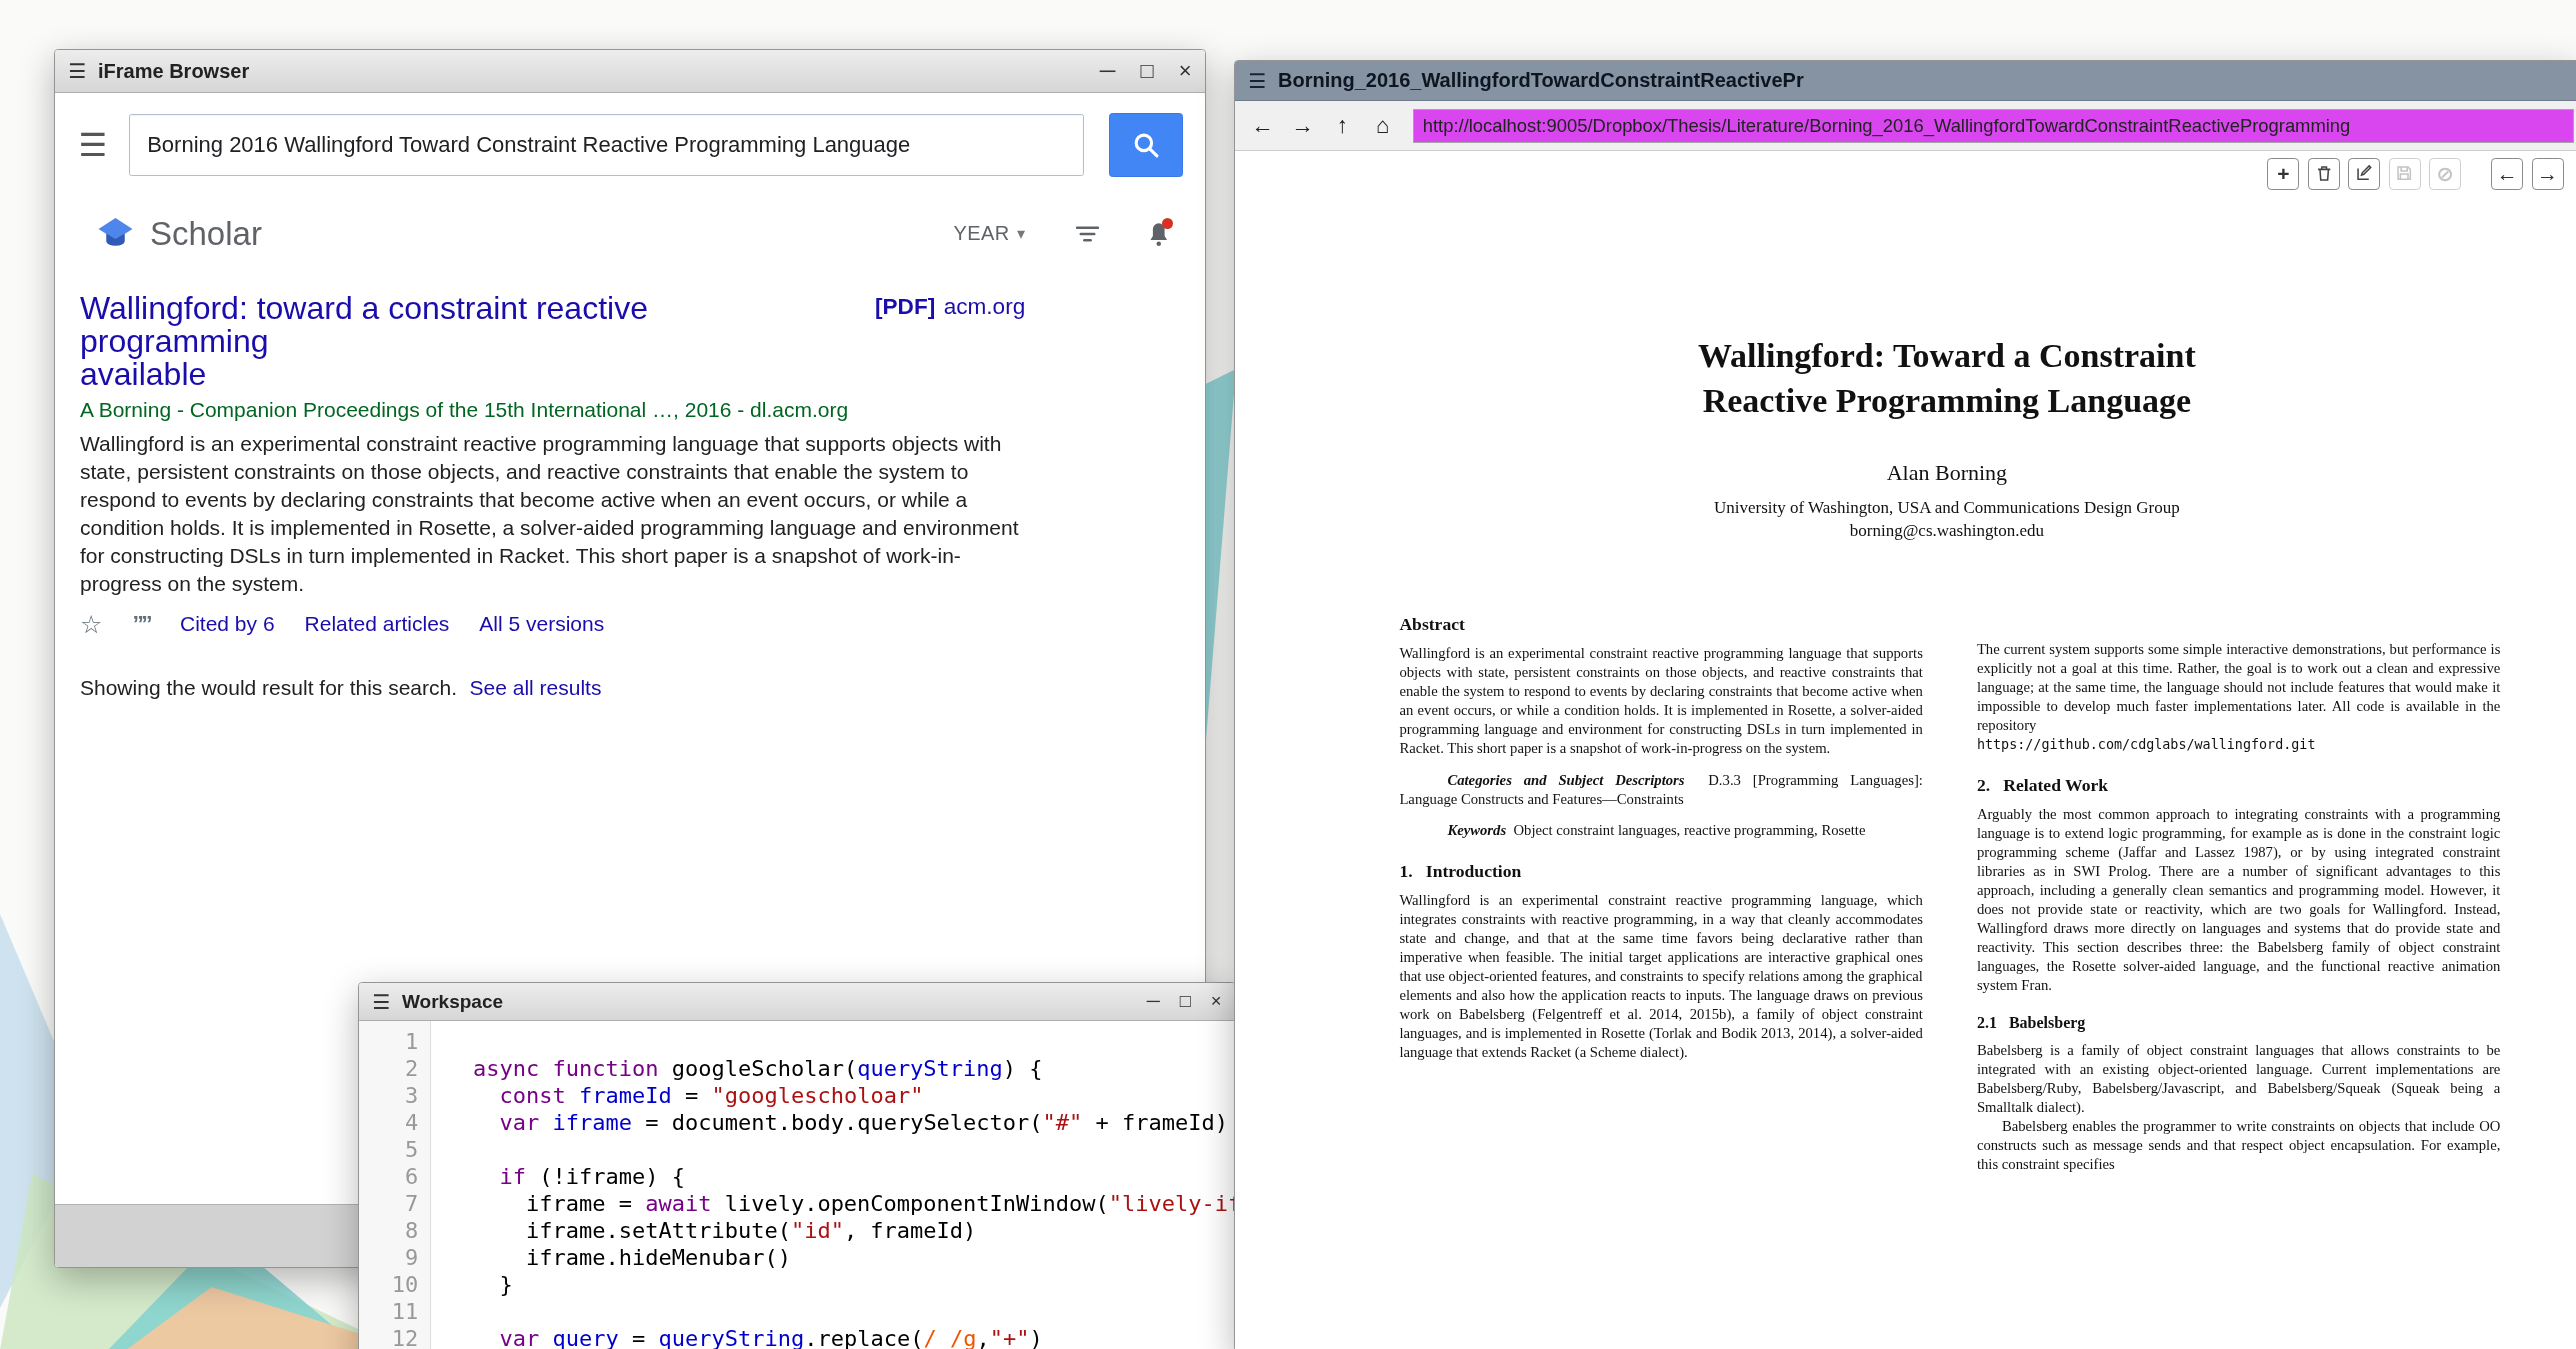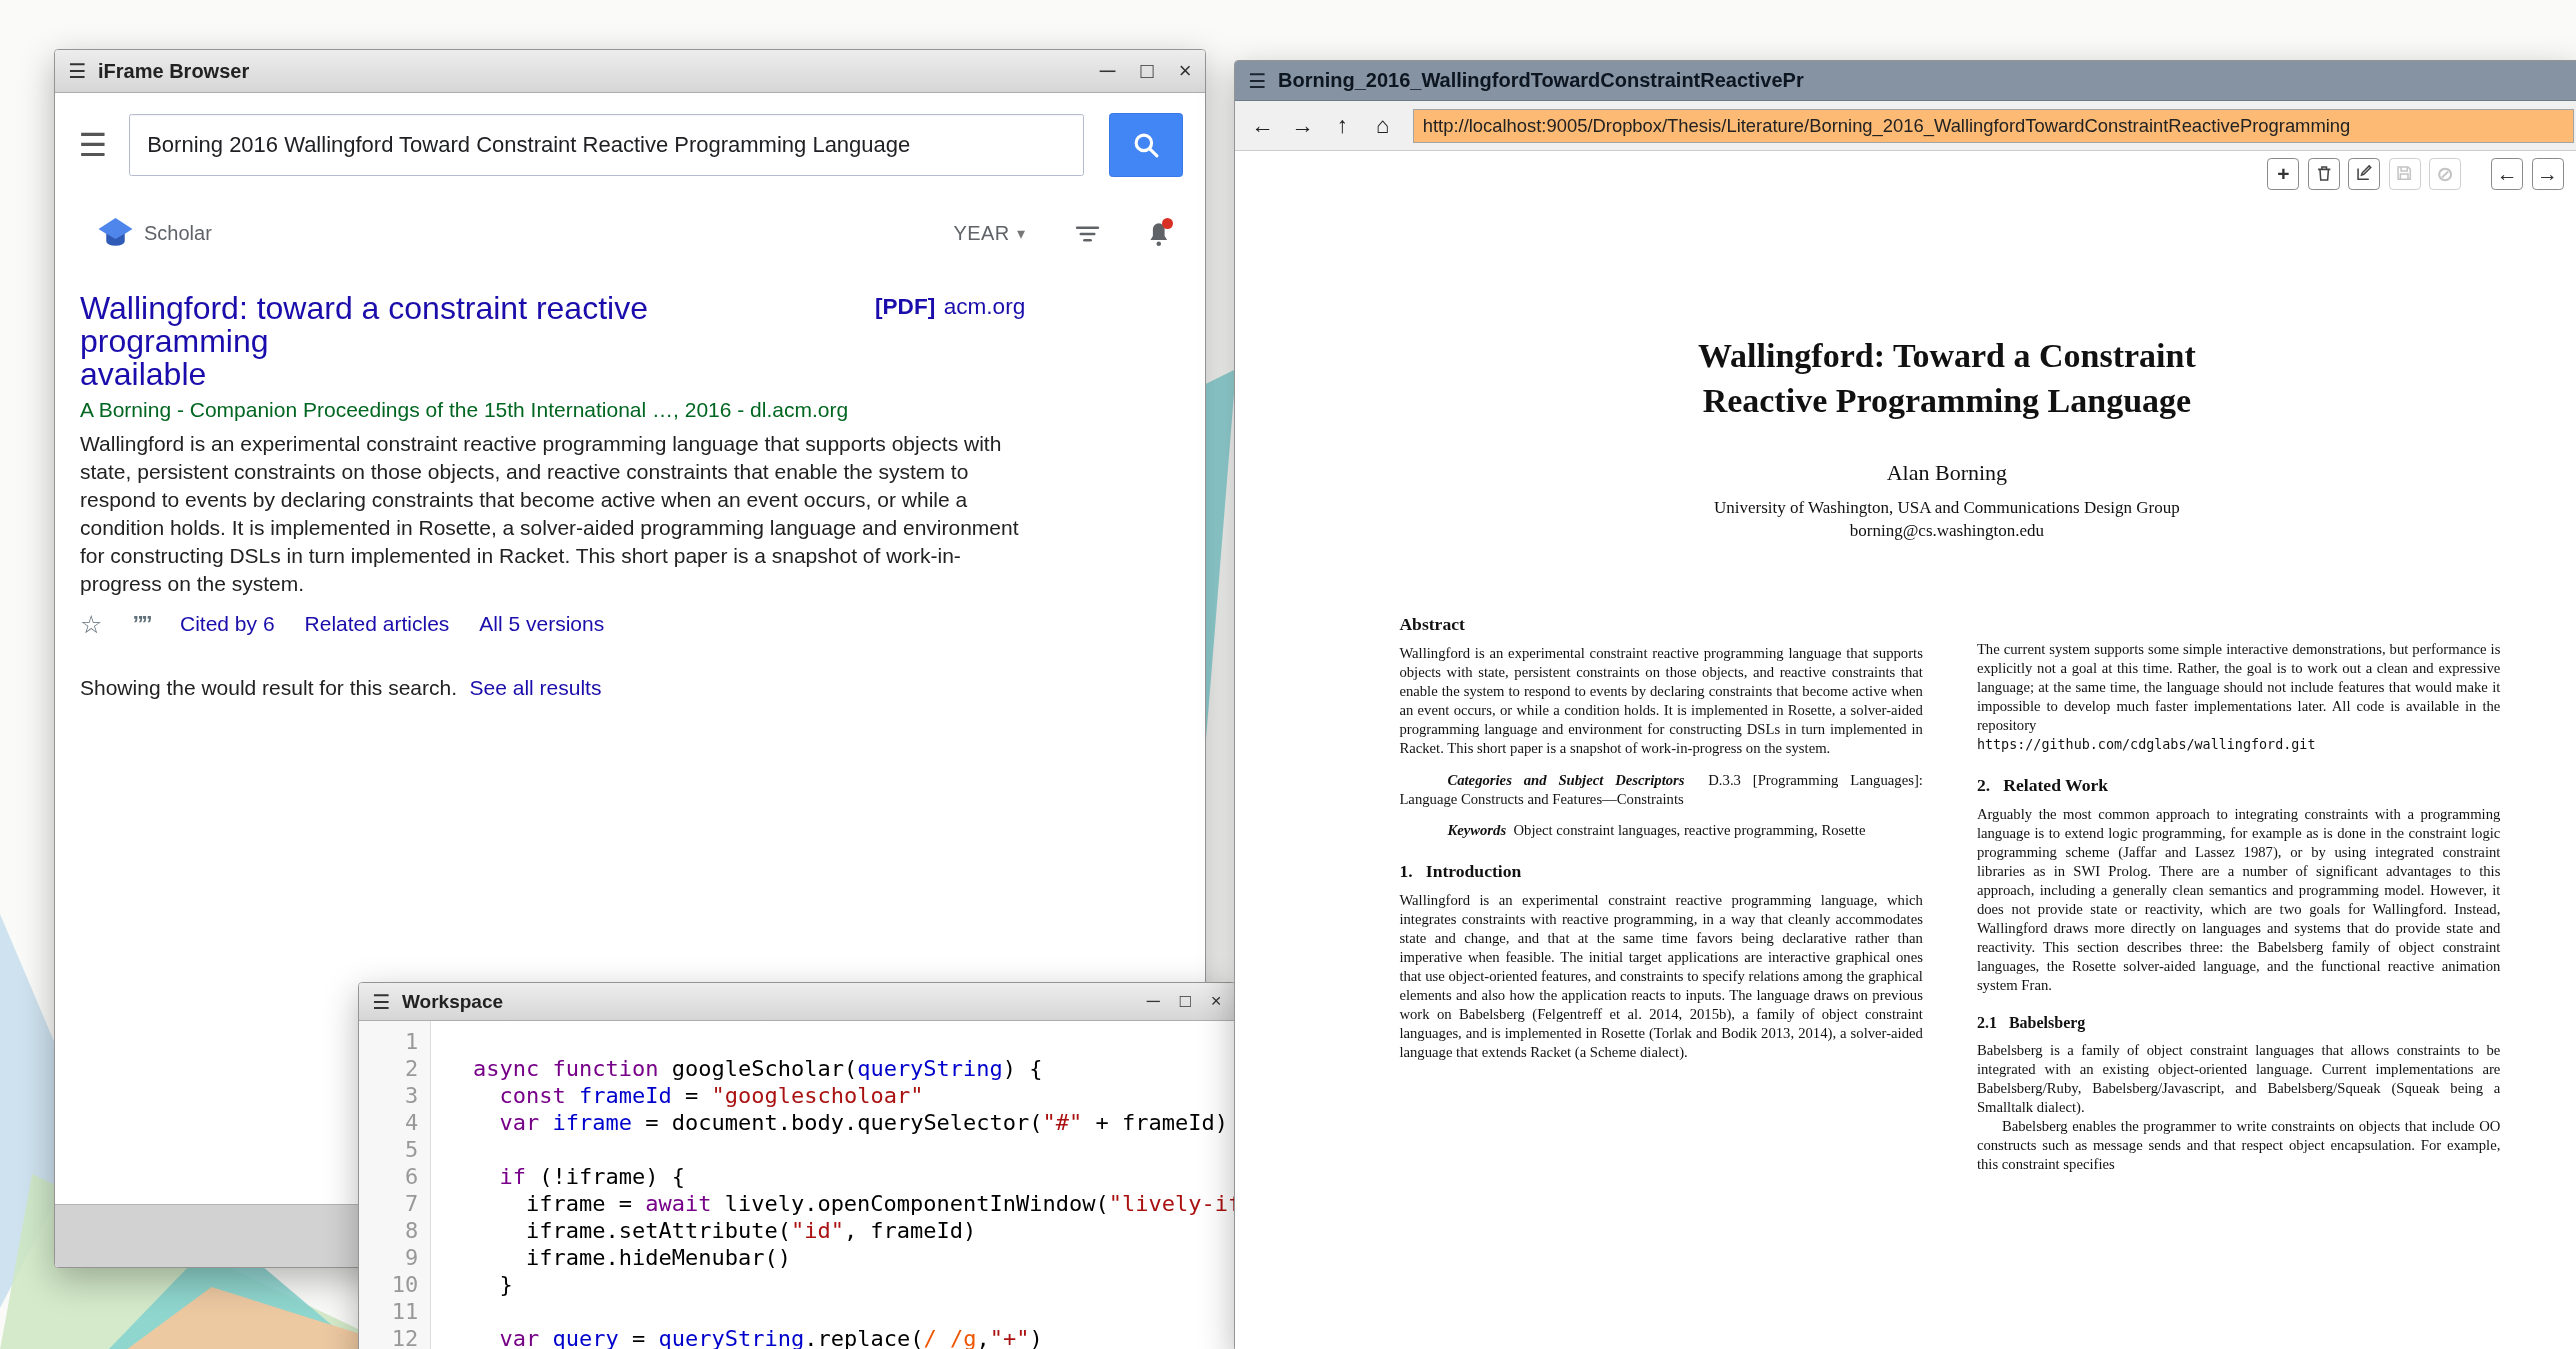--- a/index.html
+++ b/index.html
@@ -35,21 +35,21 @@
   .searchbar { display:flex; align-items:center; padding:20px 22px 13.4px 23.5px; gap:22px; }
   .big-menu { font-size:32px; color:#555; cursor:pointer; }
   .search-input { flex:1; height:60px; border:0.8px solid #b6bcd0; border-radius:2.5px;
                   font:22px "Liberation Sans","DejaVu Sans",sans-serif; padding:0 17px; color:#202124;
                   outline:none; box-shadow:inset 0 0.8px 1.7px rgba(0,0,0,.06); }
   .search-button { width:74px; height:64px; margin-left:3.4px; background:#4285f4; border:0.8px solid #3b78e7;
                    border-radius:3.4px; display:flex; align-items:center; justify-content:center; cursor:pointer; }
   .scholar { padding:0 30px 0 25px; }
   .scholar-header { display:flex; align-items:center; margin-top:8.4px; height:70px; }
   .scholar-logo { margin-left:17px; }
-  .scholar-brand { margin-left:10px; font-size:20px; color:#5f6368; cursor:pointer; }
+  .scholar-brand { margin-left:16px; font-size:33px; color:#5f6368; cursor:pointer; }
   .sh-spacer { flex:1; }
   .year-filter { color:#5f6368; font-size:20px; letter-spacing:0.4px; display:flex; align-items:center; gap:7.5px; cursor:pointer; }
   .year-caret { font-size:16px; color:#777; }
   .filter-btn { margin-left:49px; cursor:pointer; display:flex; align-items:center; }
   .bell-wrap { margin-left:47px; margin-right:5px; position:relative; cursor:pointer; display:flex; }
   .bell-dot { position:absolute; right:-3.4px; top:-2.5px; width:11px; height:11px; border-radius:50%; background:#d93025; }
   .result { margin-top:23.5px; position:relative; }
   .result-title { color:#1a0dab; font-size:32px; line-height:33px; cursor:pointer; width:754px; }
   .result-title span { display:block; }
   .pdf-link { position:absolute; left:795px; top:1.7px; color:#1a0dab; font-size:22.6px; cursor:pointer; white-space:nowrap; }
@@ -82,21 +82,21 @@
   .tk-p { color:#000; }
 
   
   .pdf-window { left:1234px; top:60px; width:1342px; height:1290px; z-index:4; border-radius:4.2px 0 0 4.2px; }
   .pdf-window .titlebar { height:39px; background:#8593a3; border-bottom-color:#6d7b8a; color:#0d1520; }
   .pdf-window .tb-menu { color:#1a2430; }
   .navbar { height:49px; flex:0 0 auto; background:#f0f0f0; border-bottom:0.8px solid #ccc;
             display:flex; align-items:center; padding:0 3.4px 0 10px; gap:5px; }
   .nav-btn { width:35px; height:35px; display:flex; align-items:center; justify-content:center;
              font-size:22.6px; color:#222; border-radius:3.4px; cursor:pointer; font-weight:bold; }
-  .url-input { flex:1; height:32px; margin-left:8.4px; border:0.8px solid #a5a5a5; background:#fdba74;
+  .url-input { flex:1; height:32px; margin-left:8.4px; border:0.8px solid #a5a5a5; background:#d946ef;
                font:18.4px "Liberation Sans","DejaVu Sans",sans-serif; color:#222; padding:0 8.4px; outline:none; }
   .pdf-toolbar { height:45px; flex:0 0 auto; background:#fff; display:flex; align-items:center;
                  justify-content:flex-end; gap:8.4px; padding-right:13.4px; }
   .tool-btn { width:32px; height:32px; border:0.8px solid #8a8a8a; border-radius:4.2px; background:#fff;
               display:flex; align-items:center; justify-content:center; font-size:21px; color:#333;
               font-weight:bold; cursor:pointer; box-sizing:border-box; }
   .tool-btn.disabled { border-color:#cfcfcf; color:#c4c4c4; cursor:default; }
   .tool-gap { width:13.4px; }
   .pdf-area { flex:1; position:relative; overflow:hidden; background:#fff; min-height:0; }
   .paper { position:absolute; left:13.4px; top:0; width:1397px;

